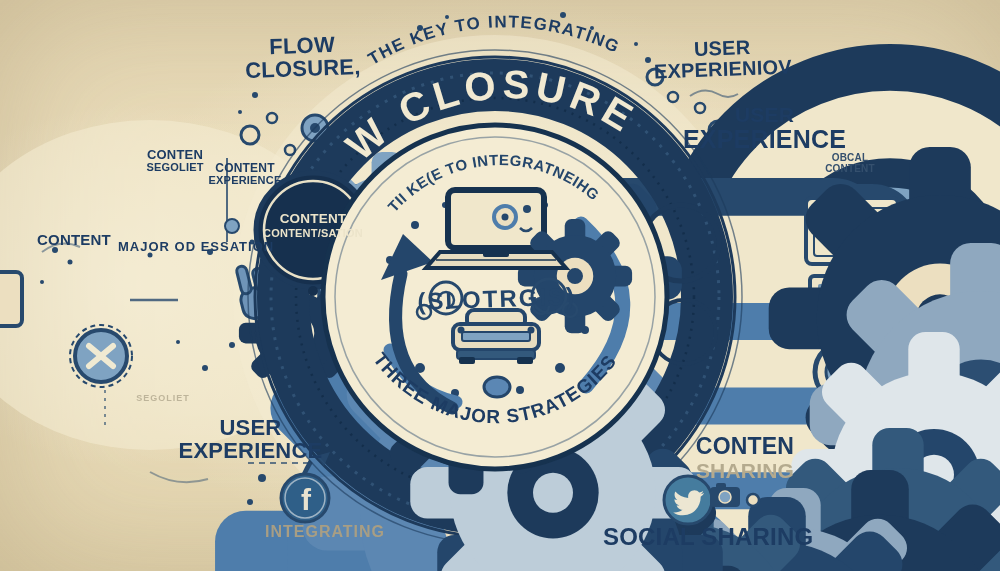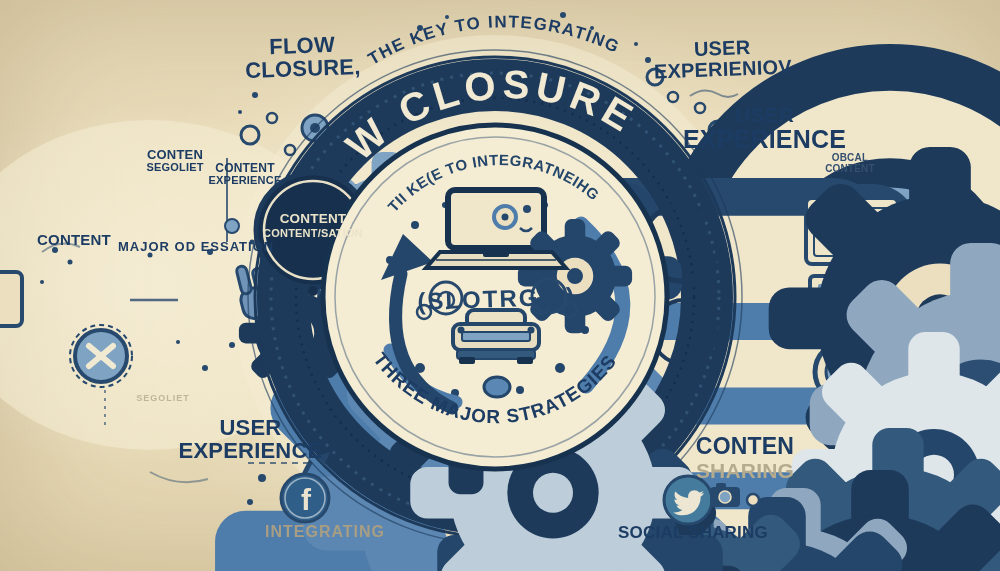--- a/index.html
+++ b/index.html
@@ -389,15 +389,15 @@
 </div>
 
 <div class="t faded2" style="left:245px;top:524px;width:160px;font-size:16px;letter-spacing:1px;">INTEGRATING</div>
 
 <div class="t faint" style="left:118px;top:394px;width:90px;font-size:9px;letter-spacing:1px;">SEGOLIET</div>
 
 <div class="t navy" style="left:690px;top:434px;width:110px;font-size:23px;">CONTEN</div>
 
 <div class="t faded" style="left:690px;top:460px;width:110px;font-size:21px;">SHARING</div>
 
-<div class="t navy" style="left:603px;top:524px;width:180px;font-size:17px;white-space:nowrap;">SOCIAL SHARING</div>
+<div class="t navy" style="left:603px;top:524px;width:180px;font-size:24px;white-space:nowrap;">SOCIAL SHARING</div>
 
 </div>
 
 </body></html>

